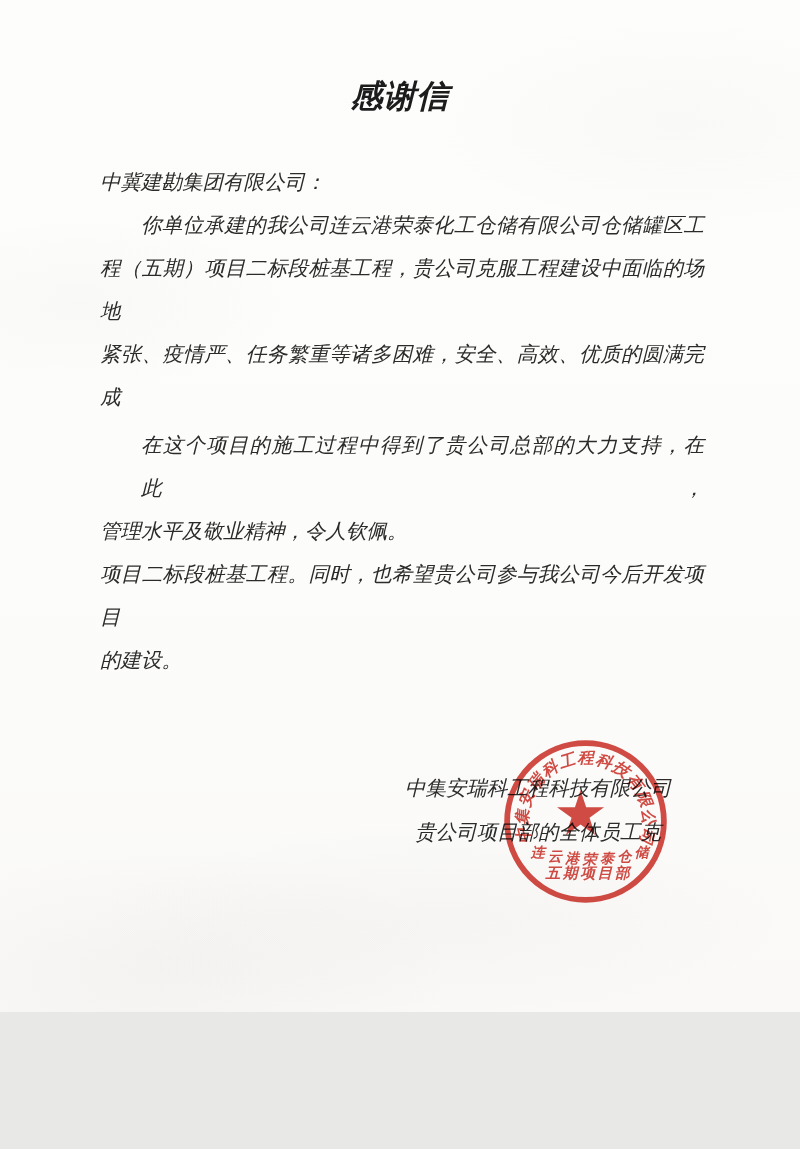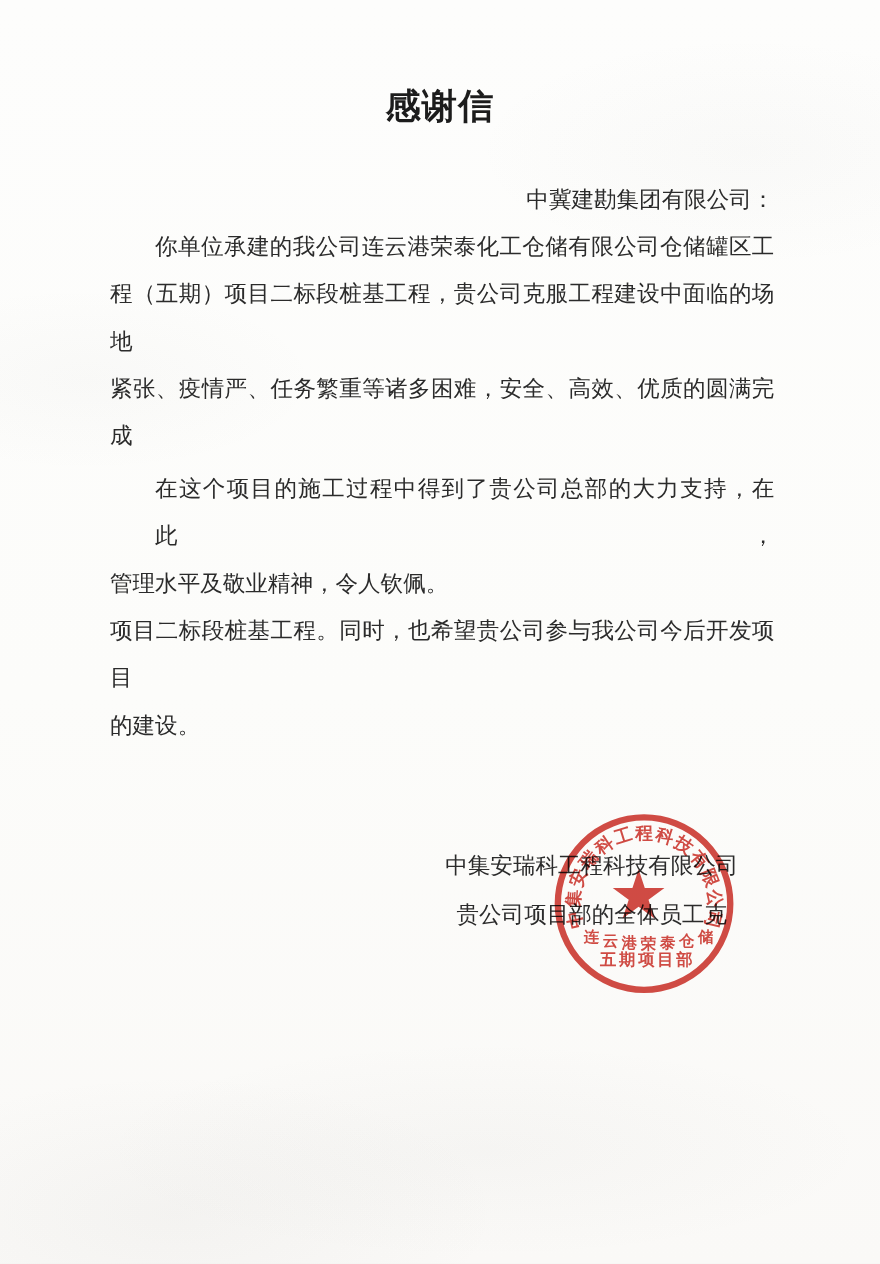--- a/index.html
+++ b/index.html
@@ -1,42 +1,43 @@
 <!DOCTYPE html>
 <html lang="zh"><head>
 <meta charset="utf-8">
 <style>
   html,body{margin:0;padding:0;}
   body{background:#e8e8e6;}
   .page{
     position:relative;
-    width:800px;height:1149px;
+    width:800px;height:1012px;
     margin:0 auto;
     overflow:hidden;
     background:
       radial-gradient(ellipse 420px 180px at 20% 96%, rgba(120,120,115,0.05), rgba(0,0,0,0) 70%),
       radial-gradient(ellipse 500px 140px at 55% 91%, rgba(120,120,115,0.04), rgba(0,0,0,0) 70%),
       radial-gradient(ellipse 300px 120px at 10% 30%, rgba(130,130,125,0.03), rgba(0,0,0,0) 70%),
       radial-gradient(ellipse 360px 150px at 85% 12%, rgba(130,130,125,0.03), rgba(0,0,0,0) 70%),
       linear-gradient(180deg,#fdfdfc 0%,#fcfcfa 55%,#faf9f7 100%);
     font-family:"Liberation Serif","DejaVu Serif",serif;
     color:#2a2a2a;
+    font-style:italic;
   }
   .title{
     position:absolute;top:79px;left:0;width:100%;
     text-align:center;
     font-family:"DejaVu Sans","Liberation Sans",sans-serif;
     font-weight:700;font-size:32px;line-height:34px;
     letter-spacing:1px;color:#1c1c1c;
   }
   .content{
     position:absolute;top:161px;left:100px;width:604px;
     font-size:20.5px;line-height:43px;color:#2b2b2b;
   }
-  .recipient{text-align:right;}
+  .recipient{text-align:left;}
   .bl{text-align:justify;text-align-last:justify;}
   .bl.end{text-align-last:left;}
   .bl.indent{padding-left:41px;}
   .bl.pgap{margin-top:5px;}
   .signature{
     position:absolute;top:766px;left:538px;
     transform:translateX(-50%);
     text-align:center;white-space:nowrap;
     font-size:20.5px;line-height:44px;color:#2b2b2b;
     z-index:1;

